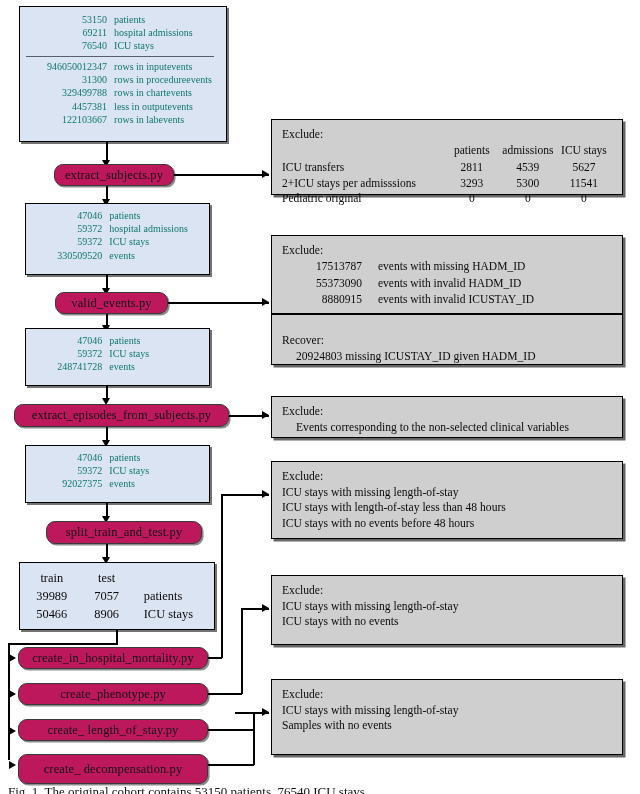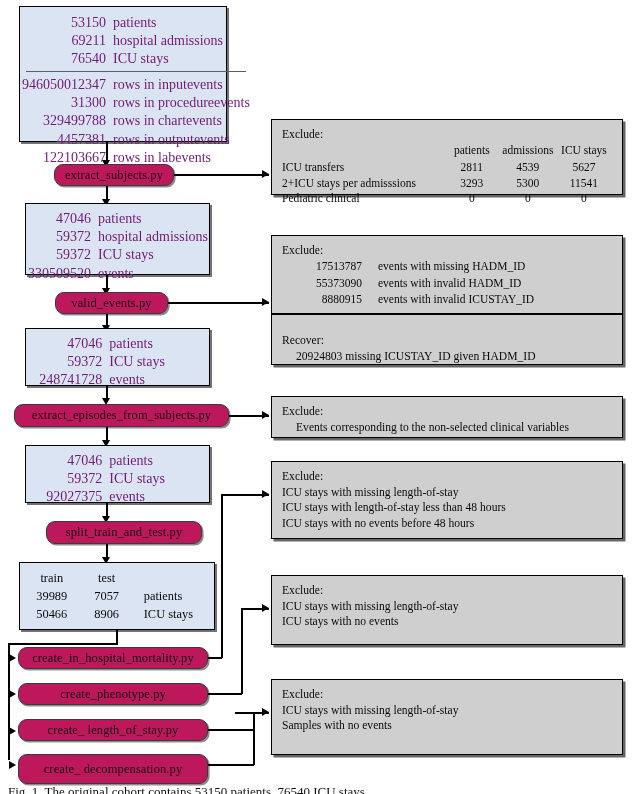--- a/index.html
+++ b/index.html
@@ -49,22 +49,22 @@
     box-shadow: 2.5px 2.5px 0 rgba(0,0,0,0.6);
     font-size: 11.6px;
     color: #0a0a0a;
     padding: 7px 10px;
   }
 
   
   .stat-table {
     width: 100%;
     border-collapse: collapse;
-    font-size: 14px;
-    color: #701a75;
+    font-size: 10px;
+    color: #0f766e;
   }
   .stat-table td {
     padding: 0.5px 0;
     line-height: 1.24;
     white-space: nowrap;
   }
   .stat-num {
     text-align: right;
     padding-right: 7px !important;
     width: 47%;
@@ -214,21 +214,21 @@
       <tr>
         <td class="stat-num">31300</td>
         <td class="stat-lbl">rows in procedureevents</td>
       </tr>
       <tr>
         <td class="stat-num">329499788</td>
         <td class="stat-lbl">rows in chartevents</td>
       </tr>
       <tr>
         <td class="stat-num">4457381</td>
-        <td class="stat-lbl">rows in outputevents</td>
+        <td class="stat-lbl">less in outputevents</td>
       </tr>
       <tr>
         <td class="stat-num">122103667</td>
         <td class="stat-lbl">rows in labevents</td>
       </tr>
     </tbody>
       </table>
   </div>
 
   <div class="ln ln-v" style="left:106px; top:142px; height:20px;"></div>
@@ -258,21 +258,21 @@
         <td class="v">4539</td>
         <td class="v">5627</td>
       </tr>
       <tr>
         <td class="lbl">2+ICU stays per admisssions</td>
         <td class="v">3293</td>
         <td class="v">5300</td>
         <td class="v">11541</td>
       </tr>
       <tr>
-        <td class="lbl">Pediatric clinical</td>
+        <td class="lbl">Pediatric original</td>
         <td class="v">0</td>
         <td class="v">0</td>
         <td class="v">0</td>
       </tr>
     </tbody>
       </table>
   </div>
 
   <div class="node data-box" style="left:25px; top:203px; width:185px; height:72px; padding:5px 8px 5px 2px;">
     <table class="stat-table">

